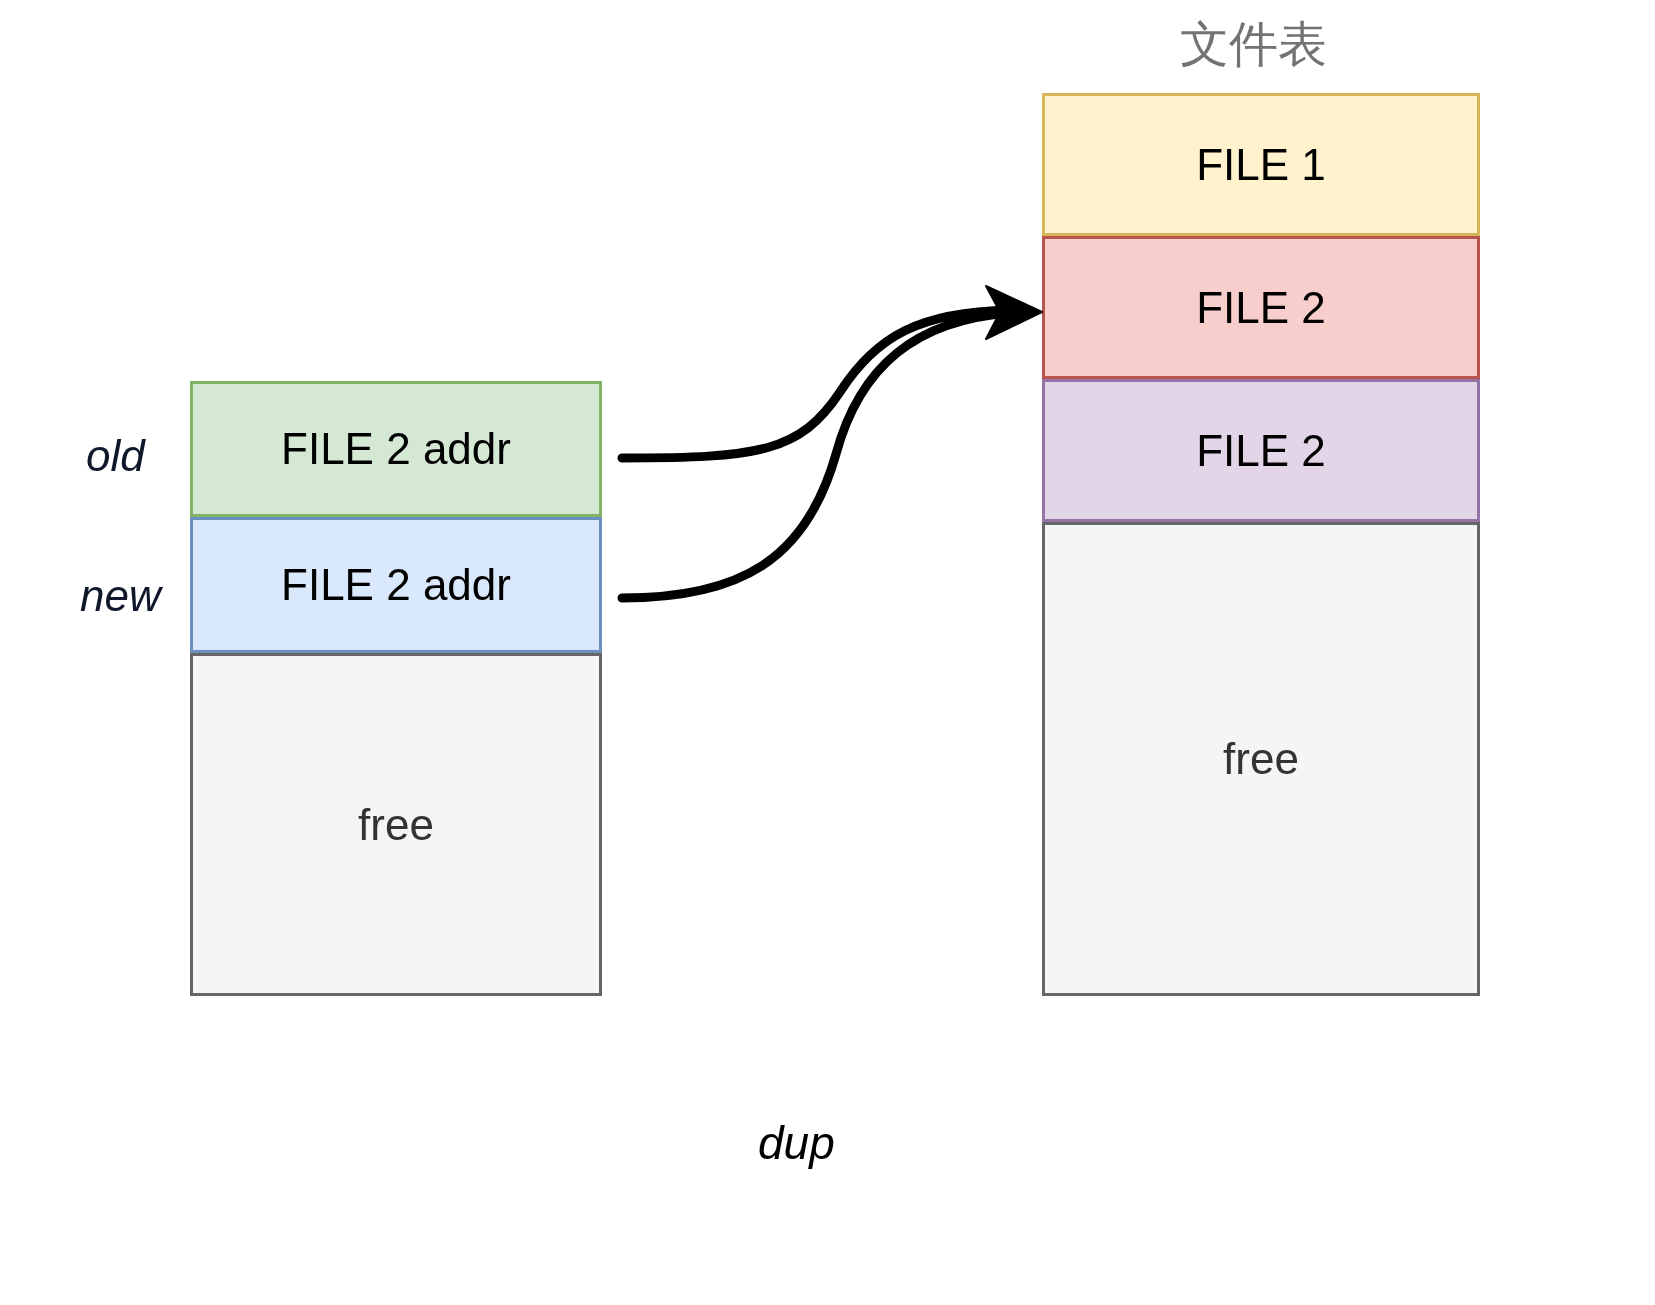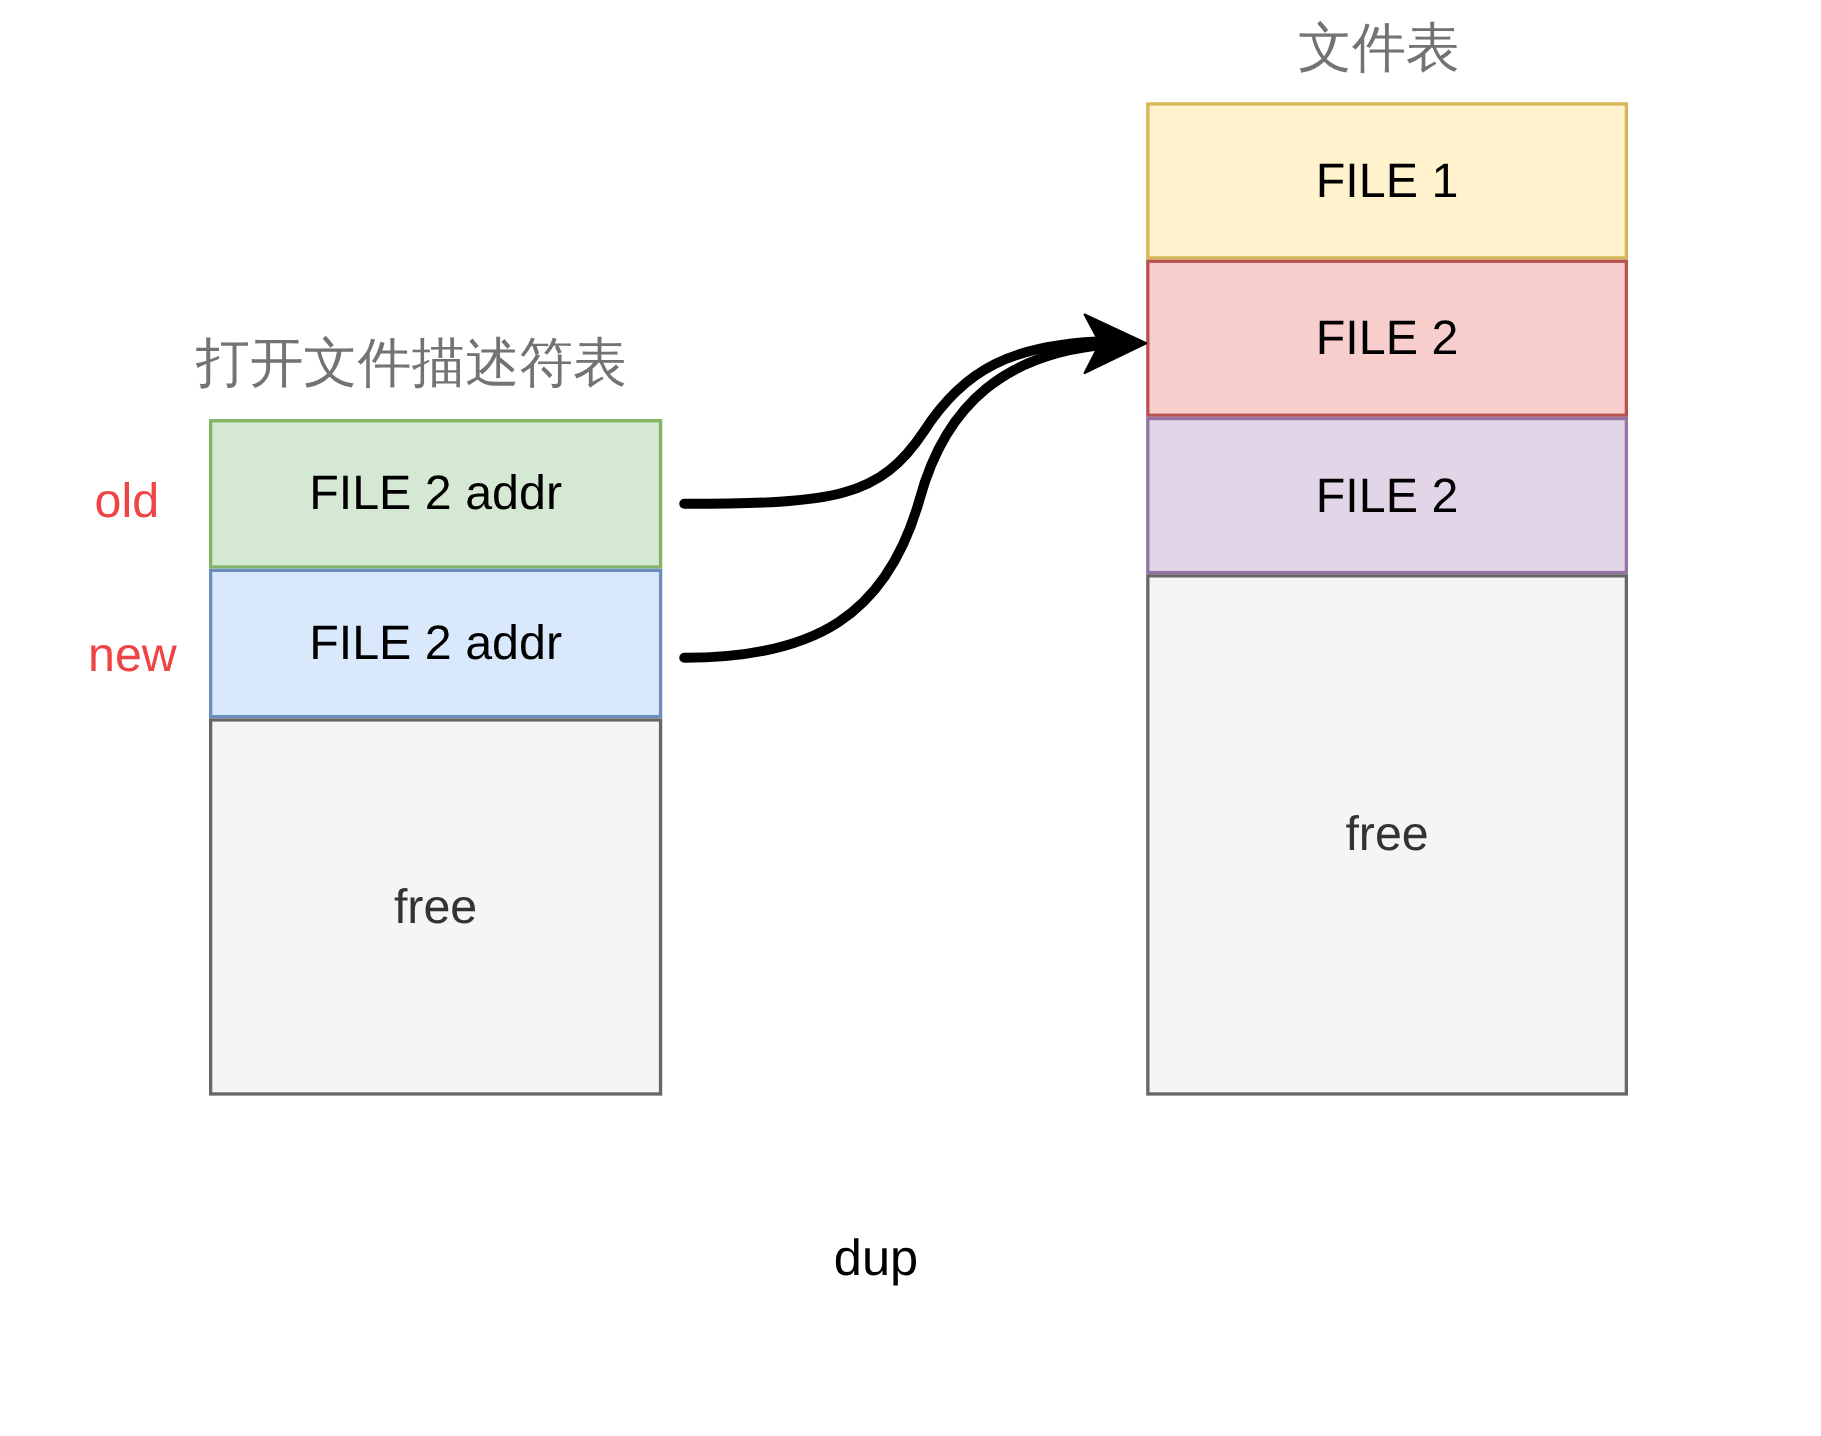--- a/index.html
+++ b/index.html
@@ -28,21 +28,22 @@
   .table-title {
     font-size: 49px;
     color: #737373;
   }
   #title-fdtable { left: 178px; top: 306px; }
   #title-filetable { left: 1180px; top: 20px; }
 
   
   .side-label {
     font-size: 44px;
-    color: #ef4444;
+    color: #0f172a;
+    font-style: italic;
   }
   #label-old  { left: 86px;  top: 434px; }
   #label-new  { left: 80px;  top: 574px; }
 
   
   #fd-table {
     position: absolute;
     left: 190px;
     top: 381px;
     width: 412px;
@@ -127,28 +128,28 @@
     height: 1305px;
     pointer-events: none;
   }
 
   
   #caption {
     font-size: 46px;
     left: 758px;
     top: 1120px;
     color: #000000;
+    font-style: italic;
   }
 </style>
 </head>
 <body>
 
 <div id="canvas">
 
-  <div class="lbl table-title" id="title-fdtable">打开文件描述符表</div>
 
   <div class="lbl table-title" id="title-filetable">文件表</div>
 
   <div class="lbl side-label" id="label-old">old</div>
 
   <div class="lbl side-label" id="label-new">new</div>
 
   <div id="fd-table">
     <div class="cell" id="fd-old">FILE 2 addr</div>
     <div class="cell" id="fd-new">FILE 2 addr</div>

